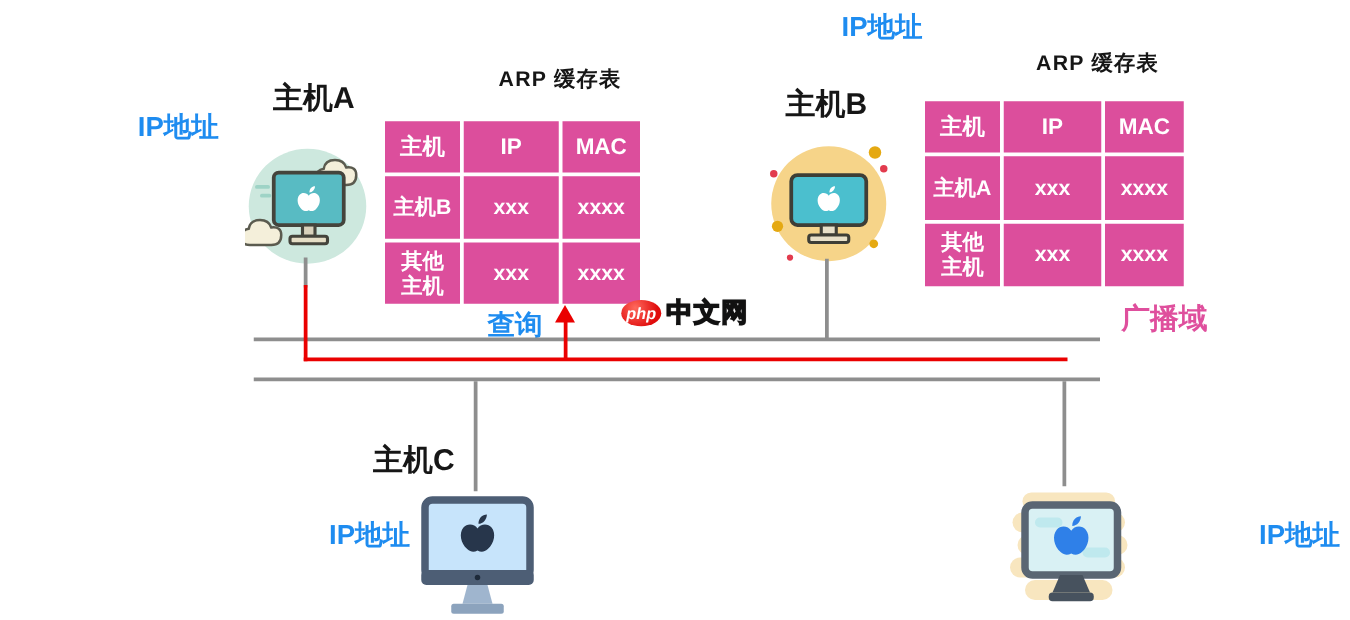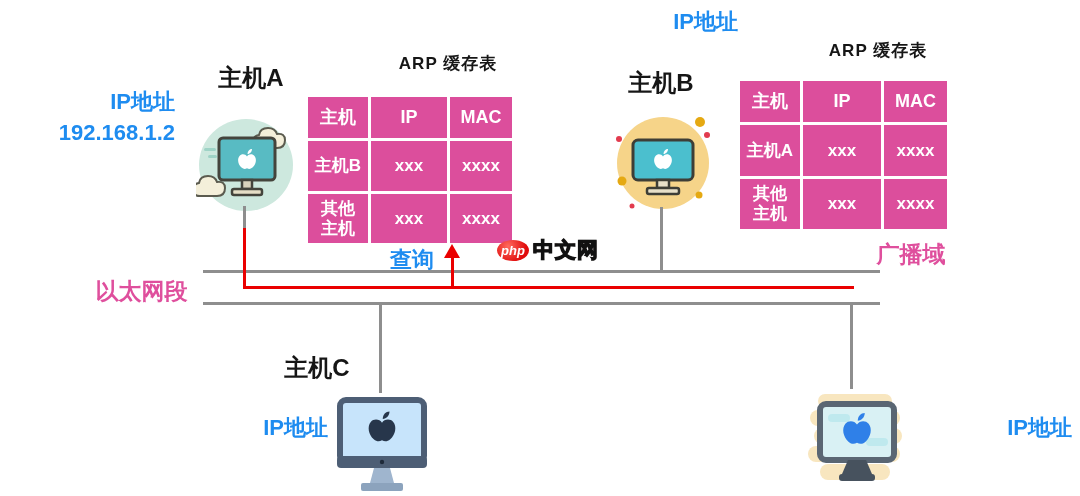--- a/index.html
+++ b/index.html
@@ -5,21 +5,21 @@
   html,body{margin:0;padding:0;background:#fff;}
   #canvas{
     position:relative;width:1080px;height:496px;background:#ffffff;
     font-family:"Liberation Sans","DejaVu Sans",sans-serif;overflow:hidden;
   }
   .abs{position:absolute;}
   
   .ip-block{color:#1e8cf0;font-weight:bold;font-size:22px;text-align:right;line-height:31px;}
   .host-name{color:#161616;font-weight:bold;font-size:24px;text-align:center;}
   .arp-title{color:#161616;font-weight:bold;font-size:17px;text-align:center;letter-spacing:1px;}
-  .pink-label{color:#df4f9d;font-weight:bold;font-size:23px;text-align:center;}
+  .pink-label{color:#df4f9d;font-weight:bold;font-size:23px;text-align:right;}
   .query-label{color:#1e8cf0;font-weight:bold;font-size:22px;text-align:center;}
   
   .arp-grid{display:grid;gap:3px;}
   .grid-left{grid-template-columns:60px 76px 62px;grid-template-rows:41px 50px 49px;}
   .grid-right{grid-template-columns:60px 78px 63px;grid-template-rows:41px 51px 50px;}
   .arp-cell{
     background:#dc4e9c;color:#fff;font-weight:bold;font-size:17px;
     display:flex;align-items:center;justify-content:center;
     text-align:center;white-space:pre-line;line-height:1.15;
   }
@@ -43,21 +43,20 @@
     -webkit-text-stroke:1.2px #111;text-shadow:0 0 1px #000;
   }
 </style>
 </head>
 <body>
 
 <div id="canvas">
 
   <div class="abs ip-block" style="left:25px;top:86px;width:150px;">
     <div>IP地址</div>
-    <div>192.168.1.2</div>
   </div>
   <div class="abs host-name" style="left:205px;top:62px;width:92px;">主机A</div>
 
   <svg class="abs" style="left:196px;top:110px;" width="100" height="105" viewBox="0 0 100 105">
     <ellipse cx="50" cy="55" rx="47" ry="46" fill="#cde8de"></ellipse>
     <rect x="8" y="38" width="12" height="3" rx="1.5" fill="#9ed3c6"></rect>
     <rect x="12" y="45" width="9" height="3" rx="1.5" fill="#9ed3c6"></rect>
     <path d="M64 38 q -7 0 -7 -6 q 0 -6 6 -7 q 1 -7 9 -7 q 7 0 9 6 q 8 -1 8 6 q 0 8 -8 8 z" fill="#f4efda" stroke="#5b5b4f" stroke-width="2"></path>
     <path d="M4 86 q -7 0 -7 -6 q 0 -6 6 -7 q 1 -7 9 -7 q 7 0 9 6 q 8 -1 8 6 q 0 8 -8 8 z" fill="#f4efda" stroke="#5b5b4f" stroke-width="2"></path>
     <rect x="23" y="28" width="56" height="42" rx="4" fill="#58bbc3" stroke="#44443c" stroke-width="3"></rect>
@@ -114,40 +113,39 @@
     <div class="arp-cell">主机A</div>
     <div class="arp-cell">xxx</div>
     <div class="arp-cell">xxxx</div>
     <div class="arp-cell">其他
 主机</div>
     <div class="arp-cell">xxx</div>
     <div class="arp-cell">xxxx</div>
   </div>
   <div class="abs pink-label" style="left:856px;top:239px;width:110px;">广播域</div>
 
-  <div class="abs pink-label" style="left:85px;top:276px;width:113px;">以太网段</div>
   <div class="abs gray-line" style="left:203px;top:270px;width:677px;height:3px;"></div>
   <div class="abs gray-line" style="left:203px;top:302px;width:677px;height:3px;"></div>
 
   <div class="abs gray-line" style="left:243px;top:206px;width:3px;height:24px;"></div>
   <div class="abs gray-line" style="left:660px;top:207px;width:3px;height:64px;"></div>
   <div class="abs gray-line" style="left:379px;top:305px;width:3px;height:88px;"></div>
   <div class="abs gray-line" style="left:850px;top:305px;width:3px;height:84px;"></div>
 
   <div class="abs red-line" style="left:243px;top:228px;width:3px;height:61px;"></div>
   <div class="abs red-line" style="left:243px;top:286px;width:611px;height:3px;"></div>
   <div class="abs red-line" style="left:451px;top:257px;width:3px;height:31px;"></div>
   <div class="abs arrow-head" style="left:444px;top:244px;"></div>
 
   <div class="abs wm" style="left:497px;top:236px;">
     <span class="wm-badge">php</span>
     <span class="wm-text">中文网</span>
   </div>
 
-  <div class="abs host-name" style="left:271px;top:352px;width:92px;text-align:center;">主机C</div>
+  <div class="abs host-name" style="left:285px;top:352px;width:92px;text-align:center;">主机C</div>
   <div class="abs ip-block" style="left:178px;top:412px;width:150px;">
     <div>IP地址</div>
   </div>
   <svg class="abs" style="left:334px;top:396px;" width="96" height="98" viewBox="0 0 96 98">
     <rect x="6" y="4" width="84" height="62" rx="6" fill="#c7e4fb" stroke="#4d5e75" stroke-width="6"></rect>
     <rect x="3" y="60" width="90" height="12" rx="4" fill="#4d5e75"></rect>
     <circle cx="48" cy="66" r="2.2" fill="#1e2a3a"></circle>
     <g transform="translate(48,32) scale(1.5)" fill="#27364b">
       <path d="M0 -3.5 C -1.5 -6 -5.5 -6.5 -7.5 -4 C -10 -1 -9 4.5 -5.5 7.5 C -3.5 9.2 -1.8 9.2 0 8.2 C 1.8 9.2 3.5 9.2 5.5 7.5 C 9 4.5 10 -1 7.5 -4 C 5.5 -6.5 1.5 -6 0 -3.5 Z"></path>
       <path d="M0.5 -6 C 0.5 -9 2.5 -11 5 -11 C 5 -8.5 3 -6 0.5 -6 Z"></path>

